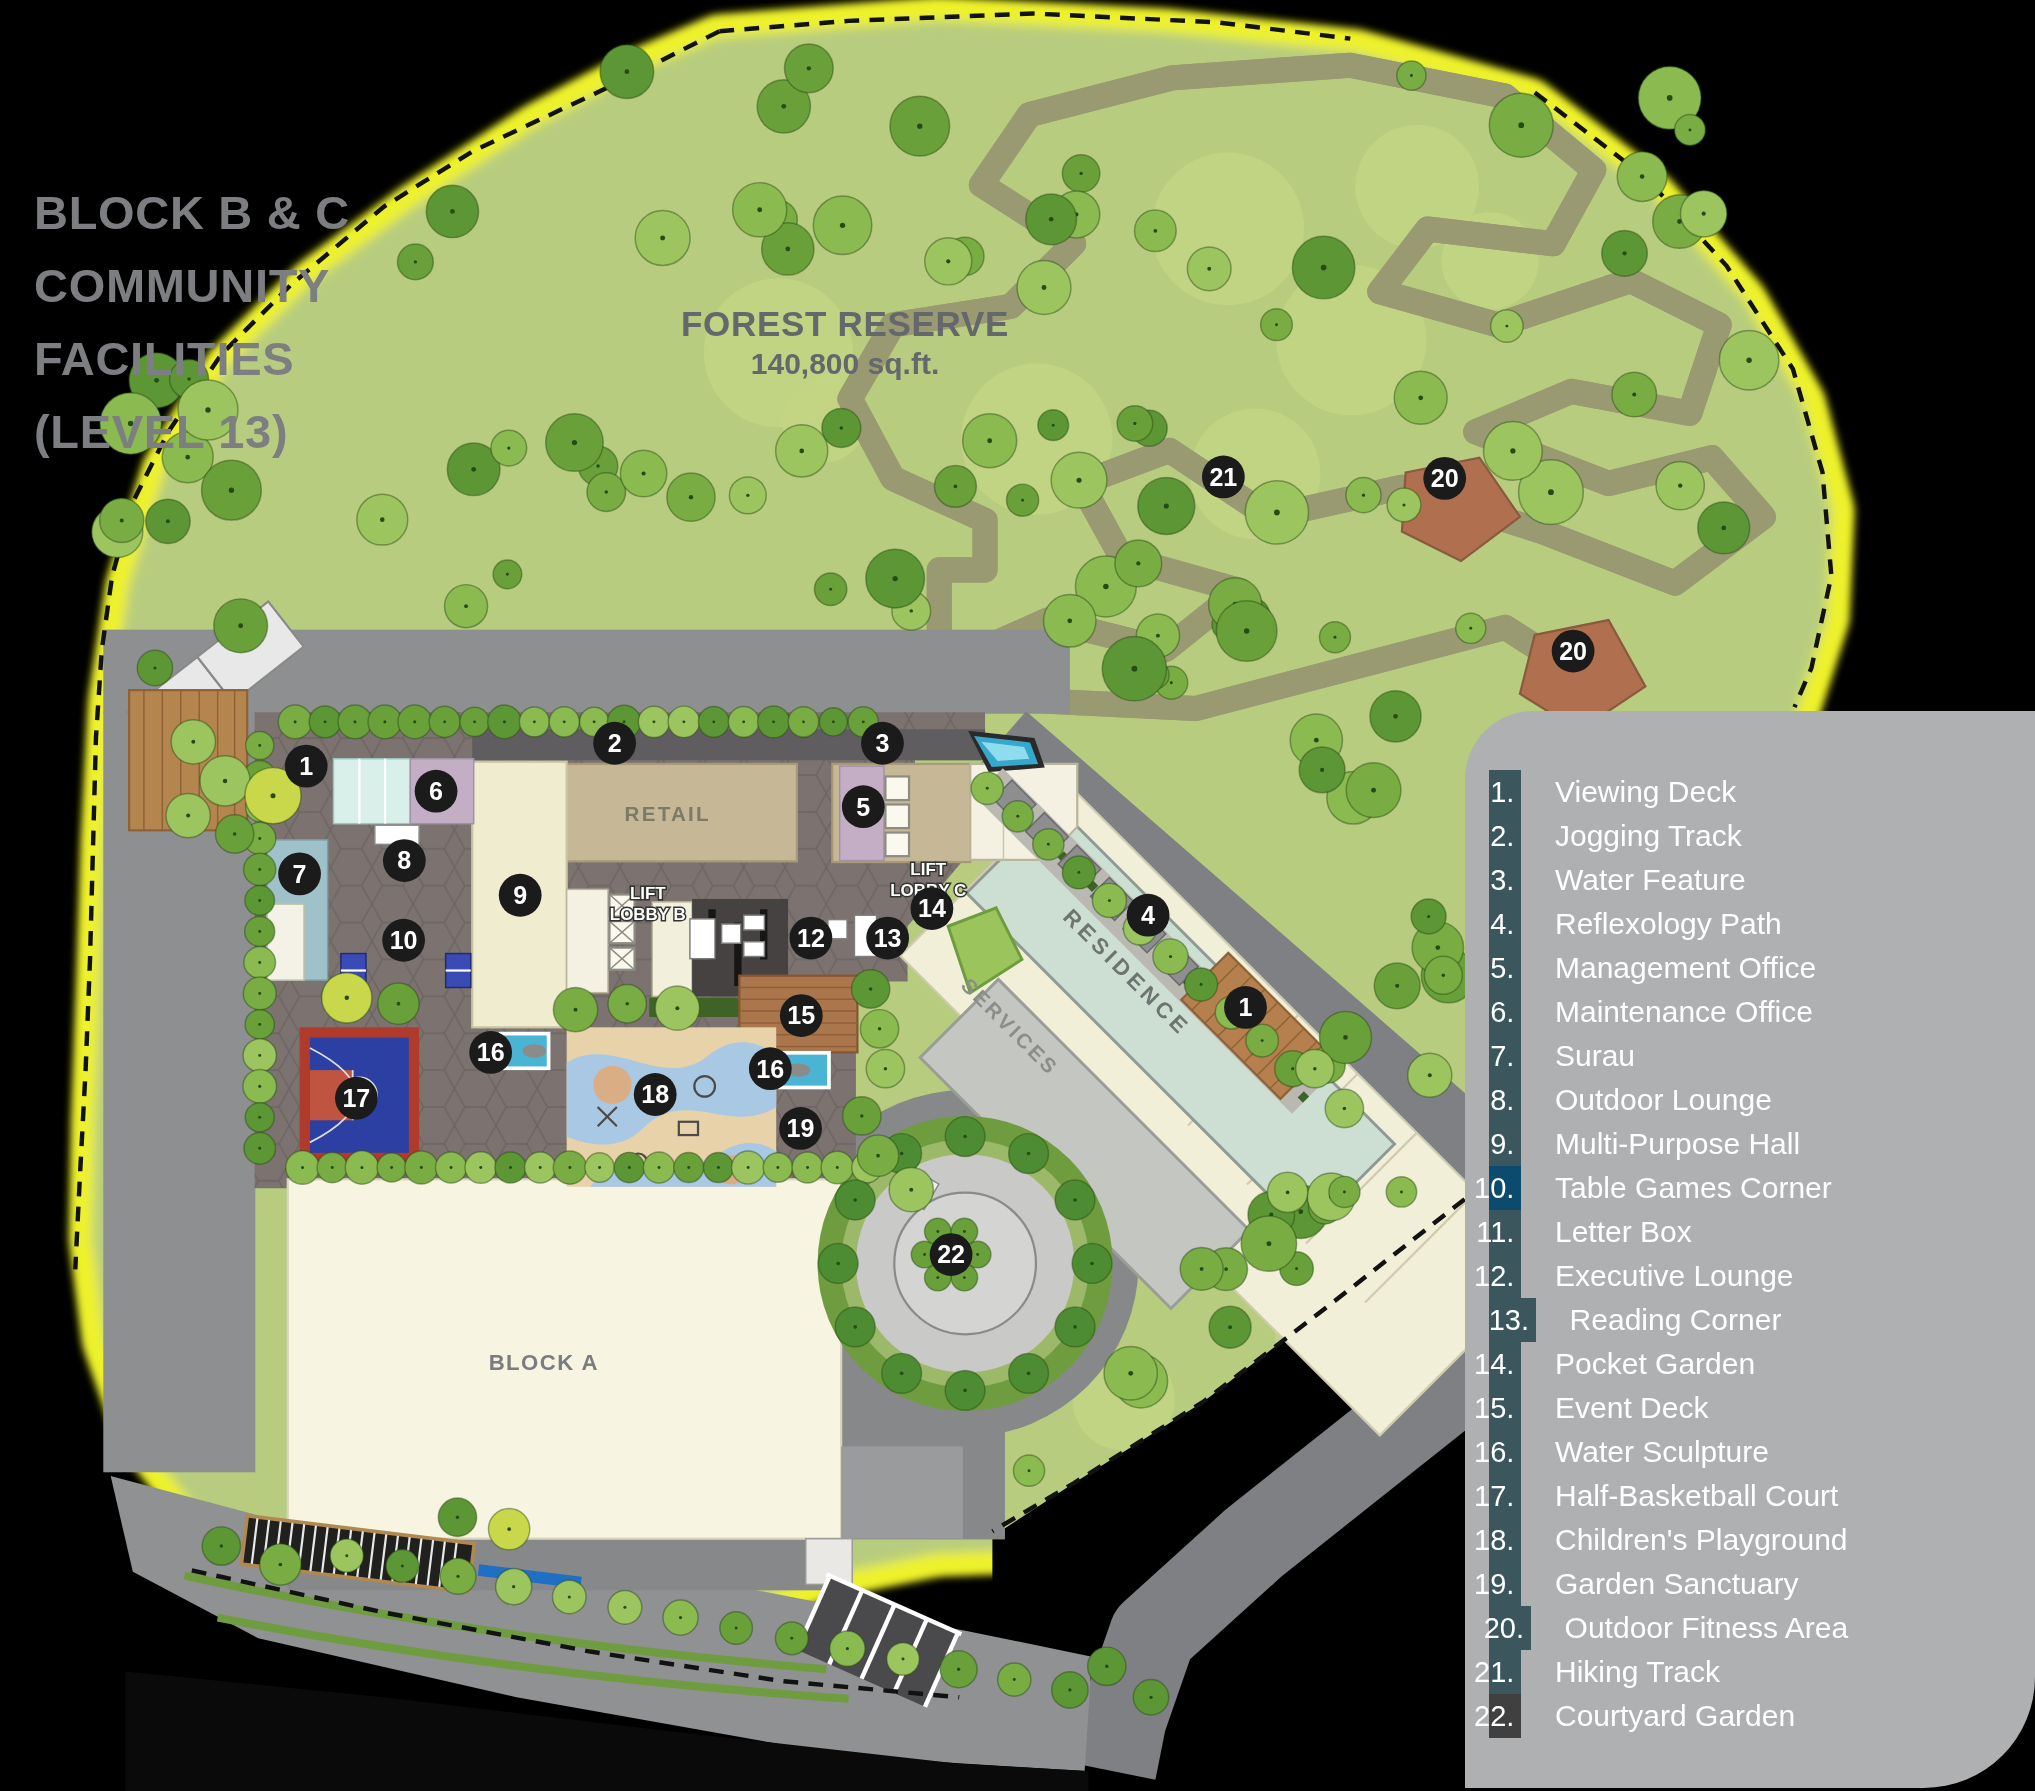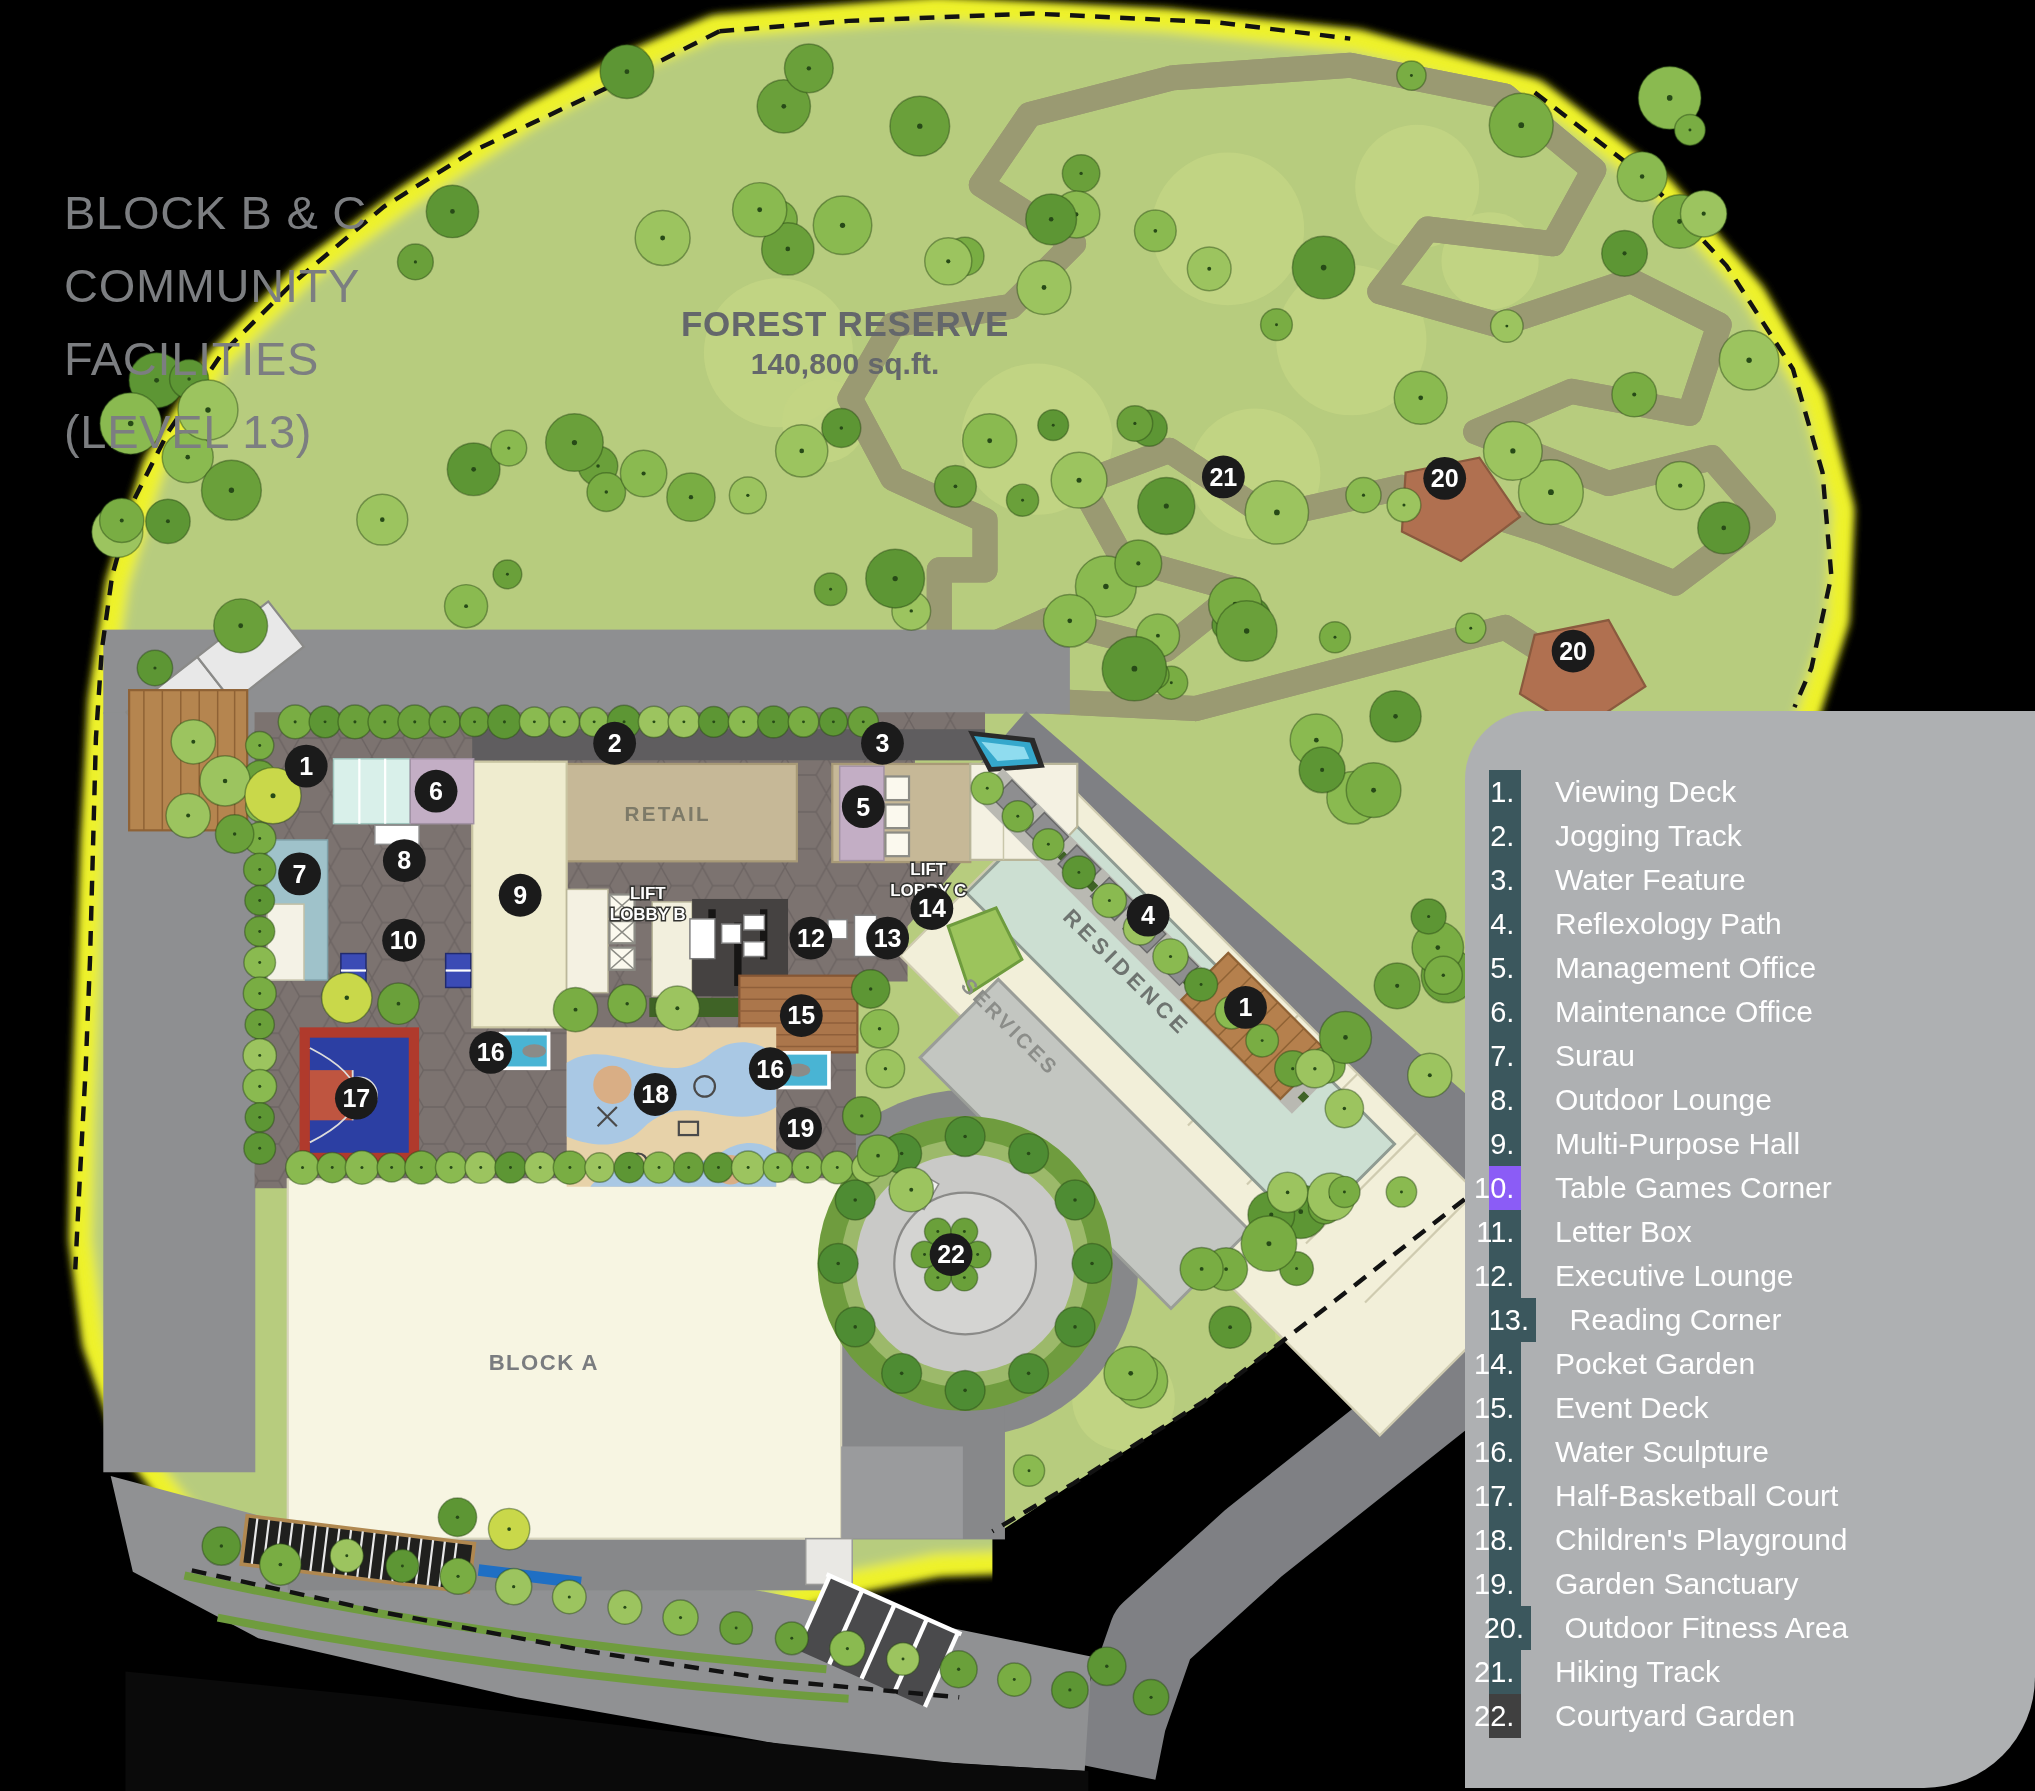--- a/index.html
+++ b/index.html
@@ -1,20 +1,20 @@
 <!DOCTYPE html>
 <html style="font-size:11.8px"><head>
 <meta charset="utf-8">
 <style>
   html,body{margin:0;padding:0;background:#000;}
   #stage{position:relative;width:2035px;height:1792px;background:#000;overflow:hidden;
          font-family:"Liberation Sans", sans-serif;}
   #plan{position:absolute;left:0;top:0;}
-  .title{position:absolute;left:34px;top:176px;color:#7c7e81;font-weight:normal;
-         font-size:47px;line-height:73px;letter-spacing:0.7px;white-space:nowrap;margin-left:30px;}
+  .title{position:absolute;left:34px;top:176px;color:#7c7e81;font-weight:bold;
+         font-size:47px;line-height:73px;letter-spacing:0.7px;white-space:nowrap;}
   .forest-label{position:absolute;left:616px;top:304px;width:458px;text-align:center;
          color:#64676b;font-weight:bold;}
   .forest-label .l1{font-size:35px;letter-spacing:0.7px;}
   .forest-label .l2{font-size:30px;margin-top:3px;}
   .legend{position:absolute;left:1465px;top:711px;width:570px;height:1077px;
           background:#aeb0b2;border-radius:68px 0 111px 0;}
   .legend-list{position:absolute;left:24px;top:59px;width:517px;}
   .legend-row{display:flex;align-items:center;height:44px;}
   .legend-row .num{width:32px;height:100%;display:flex;align-items:center;justify-content:flex-end;
           padding-right:6.6px;box-sizing:border-box;color:#fff;font-size:29px;}
@@ -985,21 +985,21 @@
         </div>
         <div class="legend-row">
           <span class="num" style="background: rgb(59, 87, 93);">8.</span>
           <span class="lab">Outdoor Lounge</span>
         </div>
         <div class="legend-row">
           <span class="num" style="background: rgb(59, 87, 93);">9.</span>
           <span class="lab">Multi-Purpose Hall</span>
         </div>
         <div class="legend-row">
-          <span class="num" style="background: #8b5cf6;">10.</span>
+          <span class="num" style="background: #0c4a6e;">10.</span>
           <span class="lab">Table Games Corner</span>
         </div>
         <div class="legend-row">
           <span class="num" style="background: rgb(59, 87, 93); padding-left: 20px;">11.</span>
           <span class="lab">Letter Box</span>
         </div>
         <div class="legend-row">
           <span class="num" style="background: rgb(59, 87, 93);">12.</span>
           <span class="lab">Executive Lounge</span>
         </div>

